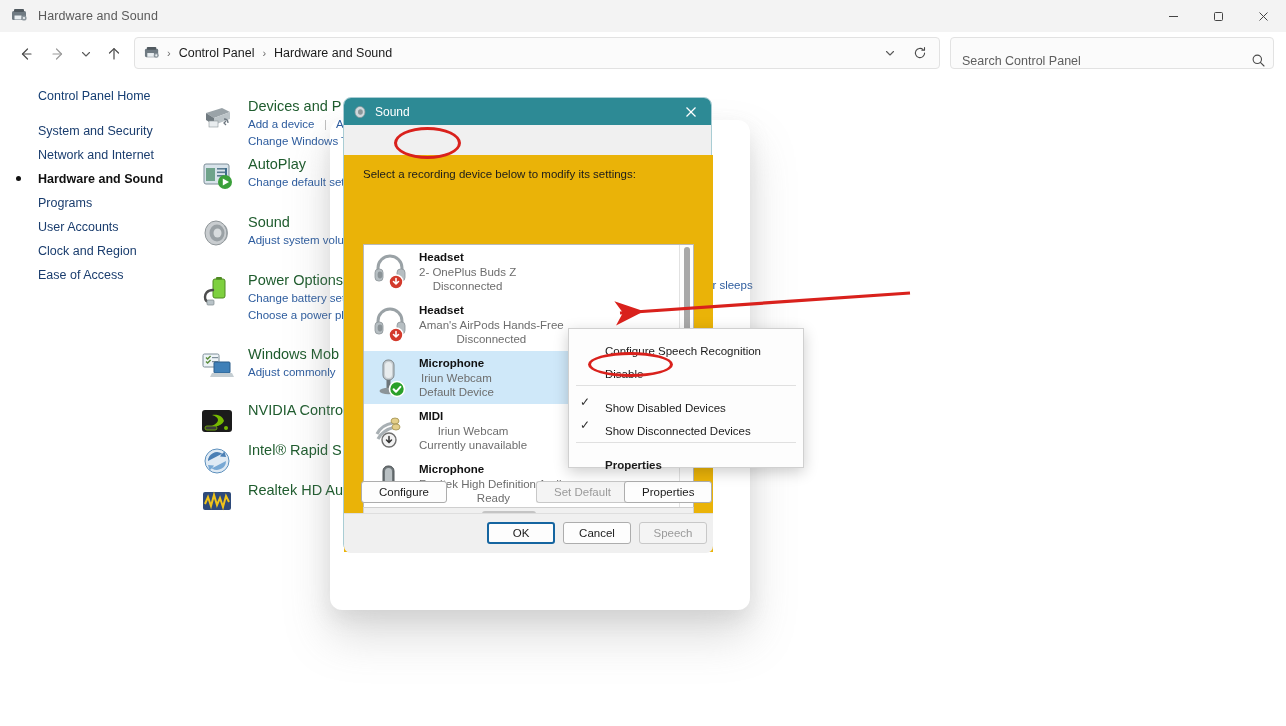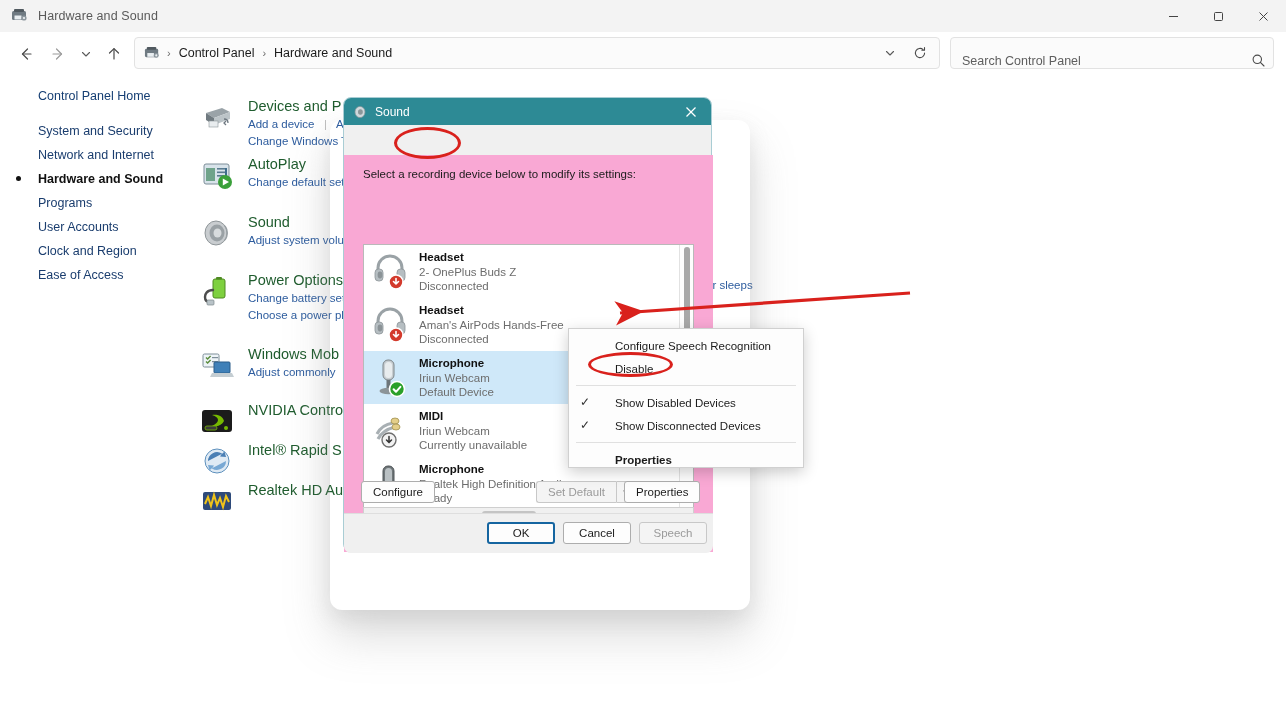--- a/index.html
+++ b/index.html
@@ -107,57 +107,57 @@
     display: flex; align-items: flex-end; padding-left: 8px;
   }
   .tab {
     font-size: 11.5px; color: #1b1b1b; padding: 3px 7px 4px 7px; line-height: 14px;
     border: 1px solid transparent; border-bottom: none; position: relative; top: 1px;
   }
   .tab.active {
     background: #ffffff; border-color: #d4d4d4; border-radius: 3px 3px 0 0;
   }
 
-  .dlg-inner { position: absolute; left: 0; top: 30px; width: 369px; bottom: 1px; background: #f9a8d4; }
+  .dlg-inner { position: absolute; left: 0; top: 30px; width: 369px; bottom: 1px; background: #eab308; }
   .dlg-hint { position: absolute; left: 19px; top: 13px; font-size: 11.5px; color: #1b1b1b; }
 
   .devlist {
     position: absolute; left: 19px; top: 89px; width: 331px; height: 276px;
     border: 1px solid #b9b9b9; background: #ffffff; overflow: hidden;
   }
   .dev {
     position: relative; height: 53px; display: flex; align-items: center;
     padding-left: 7px; border-bottom: 1px solid transparent;
   }
   .dev.selected { background: #cfe8f9; }
   .dev-ico { width: 40px; height: 44px; position: relative; flex: 0 0 40px; }
   .dev-text { margin-left: 8px; }
   .dev-name { font-size: 11.5px; color: #111111; font-weight: bold; line-height: 15px; }
-  .dev-sub { font-size: 11.5px; color: #6d6d6d; line-height: 14px; }
+  .dev-sub { font-size: 11.5px; color: #6d6d6d; line-height: 14px; text-align: center; }
   .dev-meter {
     position: absolute; right: 28px; top: 9px; width: 11px; height: 36px;
     display: flex; flex-direction: column; justify-content: space-between;
   }
   .meter-seg { height: 3.2px; background: #b8dcf2; }
   .list-scroll {
     position: absolute; right: 0; top: 0; width: 14px; height: 276px; background: #fdfdfd;
     border-left: 1px solid #e2e2e2;
   }
   .list-thumb { position: absolute; left: 4px; top: 2px; width: 6px; height: 115px; background: #a8a8a8; border-radius: 3px;}
 
   .hscroll {
     position: absolute; left: 19px; top: 352px; width: 331px; height: 13px;
     background: #f0f0f0; border: 1px solid #cfcfcf;
   }
   .hthumb { position: absolute; left: 36%; top: 3px; width: 54px; height: 6px; background: #c4c4c4; border-radius: 3px; }
 
   .btn {
     font-family: "Liberation Sans", sans-serif; font-size: 11.5px; color: #1b1b1b;
     background: #fdfdfd; border: 1px solid #adadad; border-radius: 3px;
-    height: 22px; padding: 0 11px; display: inline-flex; align-items: center; justify-content: center;
+    height: 22px; padding: 0 17px; display: inline-flex; align-items: center; justify-content: center;
   }
   .btn.disabled { color: #9a9a9a; background: #f4f4f4; border-color: #c8c8c8; }
   .btn.default { border: 2px solid #1565a0; }
   .btn-configure { position: absolute; left: 361px; top: 481px; }
   .split { position: absolute; left: 536px; top: 481px; display: flex; justify-content: space-between; }
   .split .main { border-radius: 3px 0 0 3px; border-right: none; }
   .split .arrow { border-radius: 0 3px 3px 0; width: 20px; padding: 0; }
   .btn-properties { position: absolute; left: 624px; top: 481px; }
 
   .dlg-footer {
@@ -168,22 +168,22 @@
   .btn-cancel { position: absolute; left: 563px; top: 522px; width: 68px; }
   .btn-apply { position: absolute; left: 639px; top: 522px; width: 68px; }
 
   
   .ctxmenu {
     position: absolute; left: 568px; top: 328px; width: 236px; height: 140px;
     background: #fdfdfd; border: 1px solid #d0d0d0;
     box-shadow: 0 4px 14px rgba(0,0,0,.20);
   }
   .ctx-item {
-    position: relative; height: 23px; display: flex; align-items: center;
-    font-size: 11.5px; color: #1b1b1b; padding-left: 46px;
+    position: relative; height: 23px; display: flex; align-items: flex-end;
+    font-size: 11.5px; color: #1b1b1b; padding-left: 36px;
   }
   .ctx-item.bold { font-weight: bold; }
   .ctx-check { position: absolute; left: 11px; top: 4px; font-size: 12px; color: #333; }
   .ctx-sep { height: 1px; background: #e0e0e0; margin: 5px 7px; }
 
   
   .anno { position: absolute; pointer-events: none; }
   .ellipse-tab {
     left: 394px; top: 127px; width: 67px; height: 32px;
     border: 3px solid #d9211c; border-radius: 50%;

